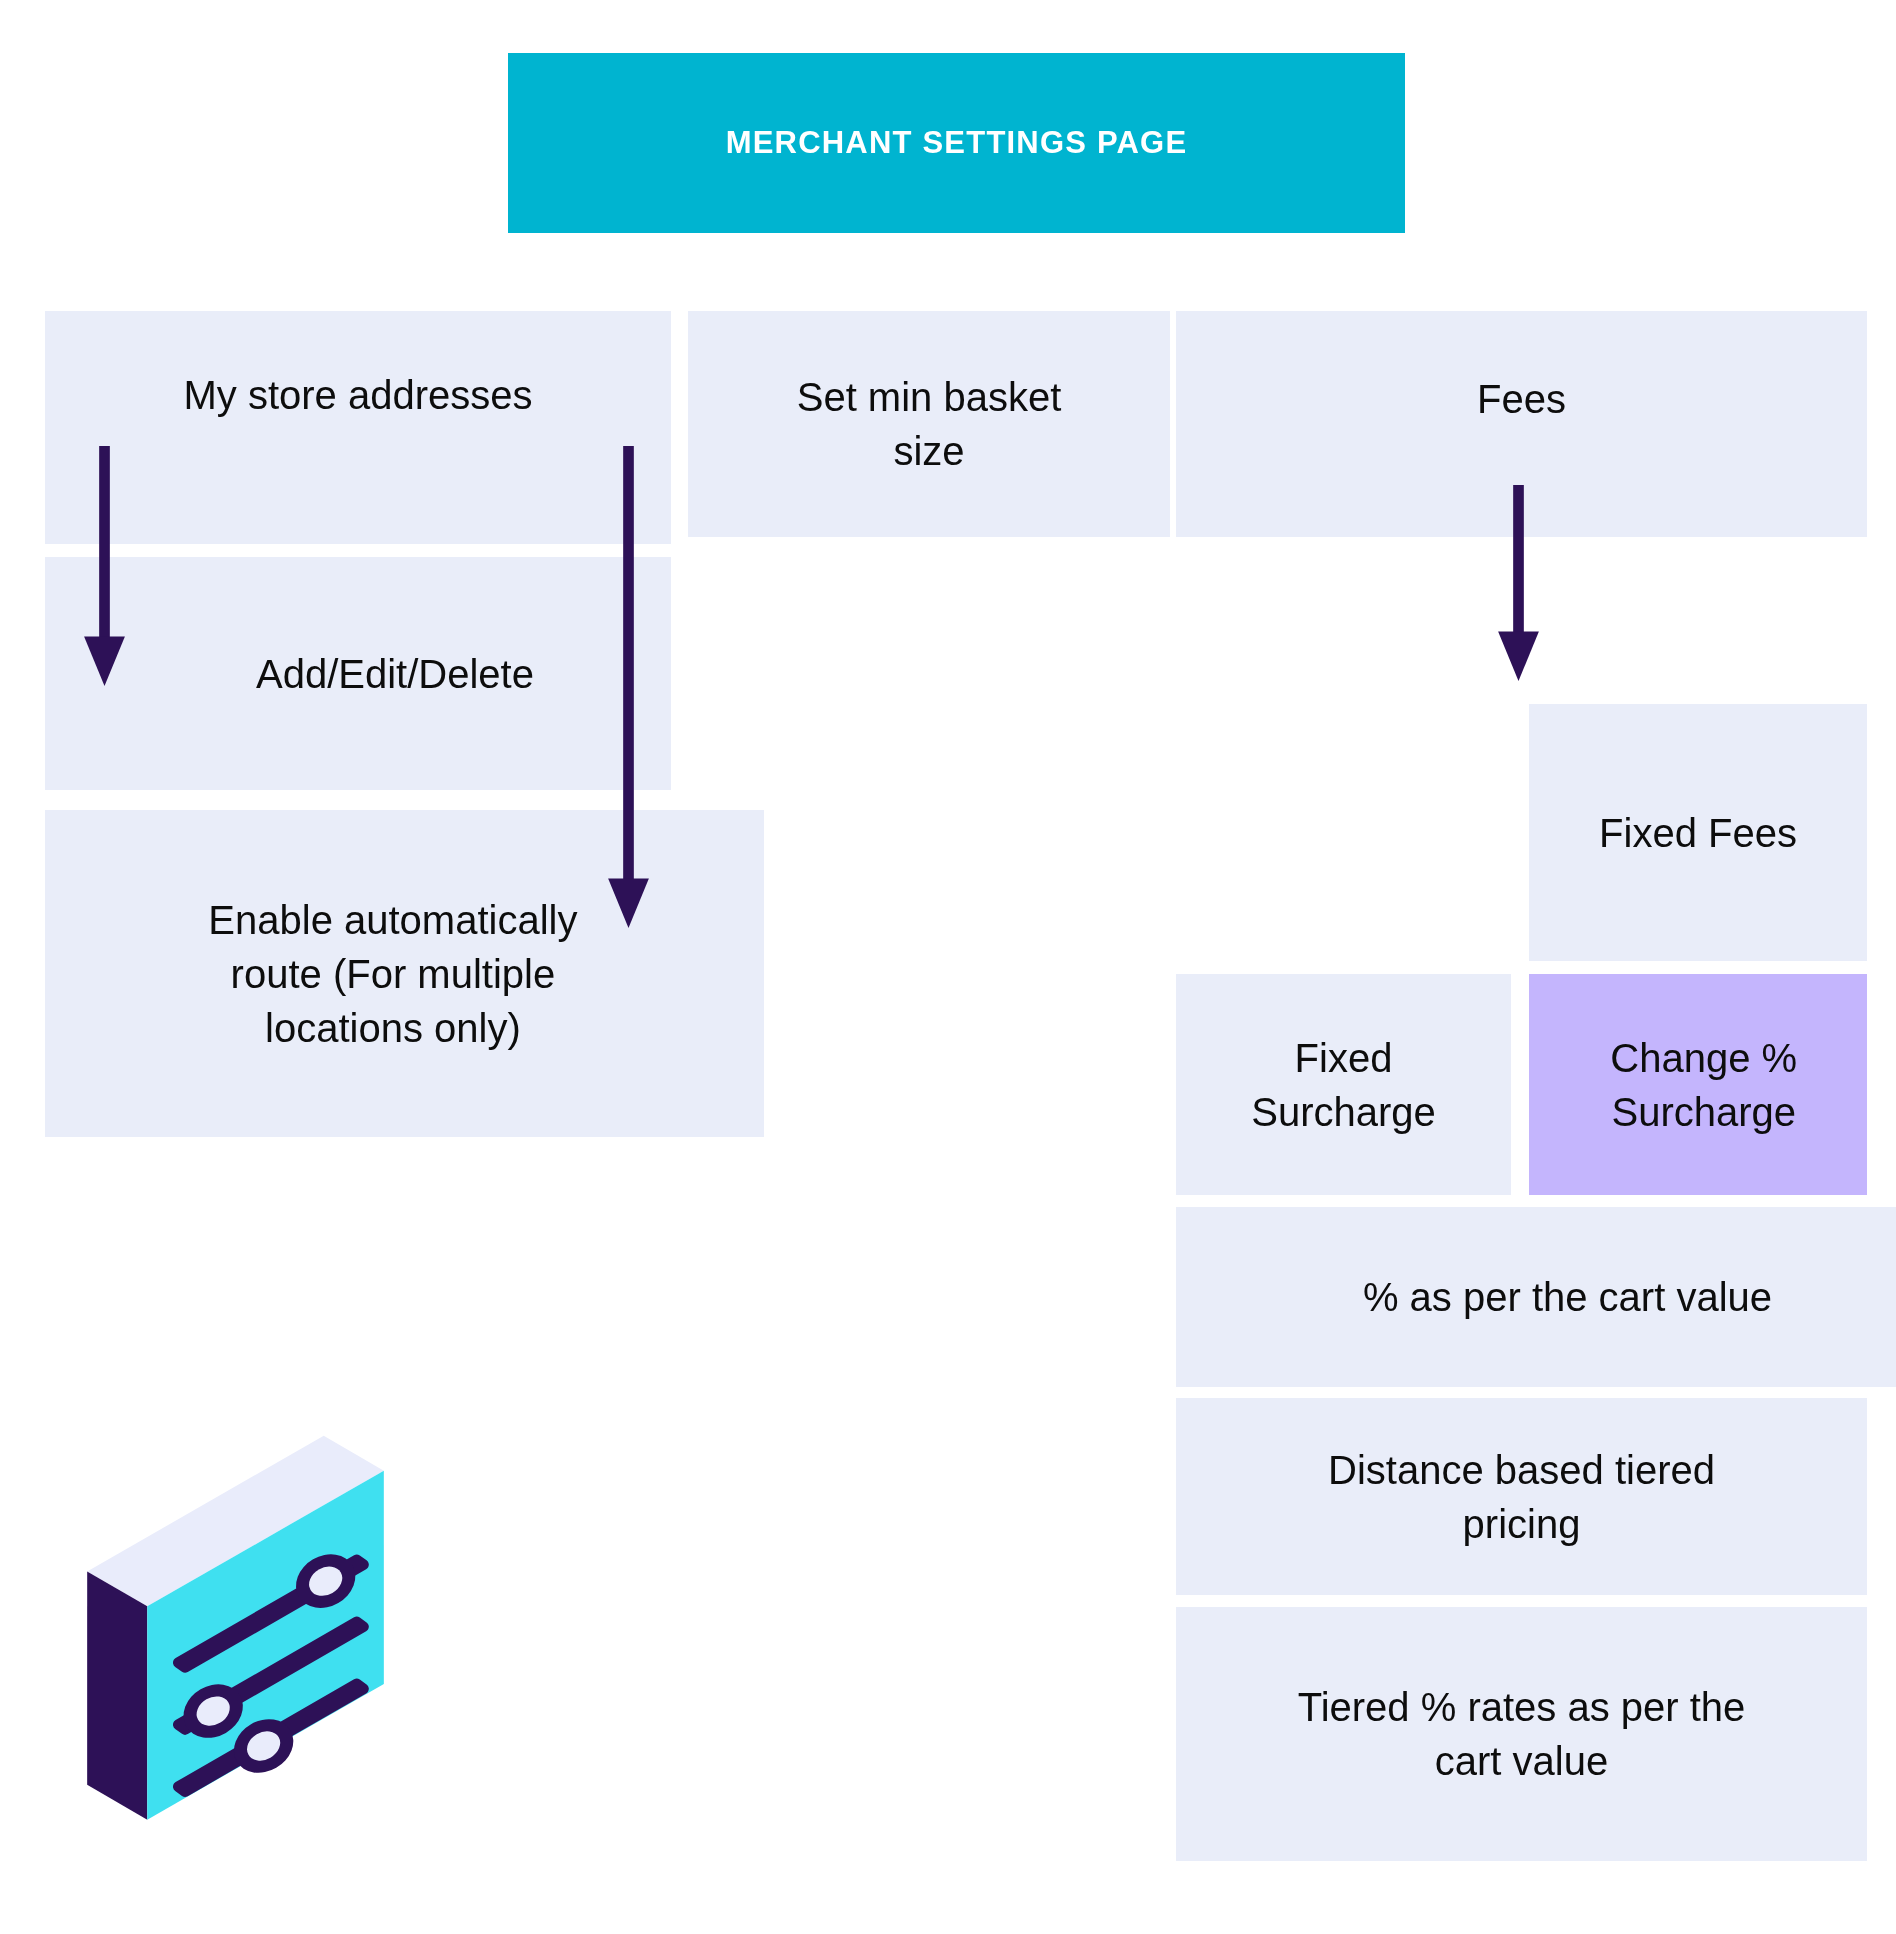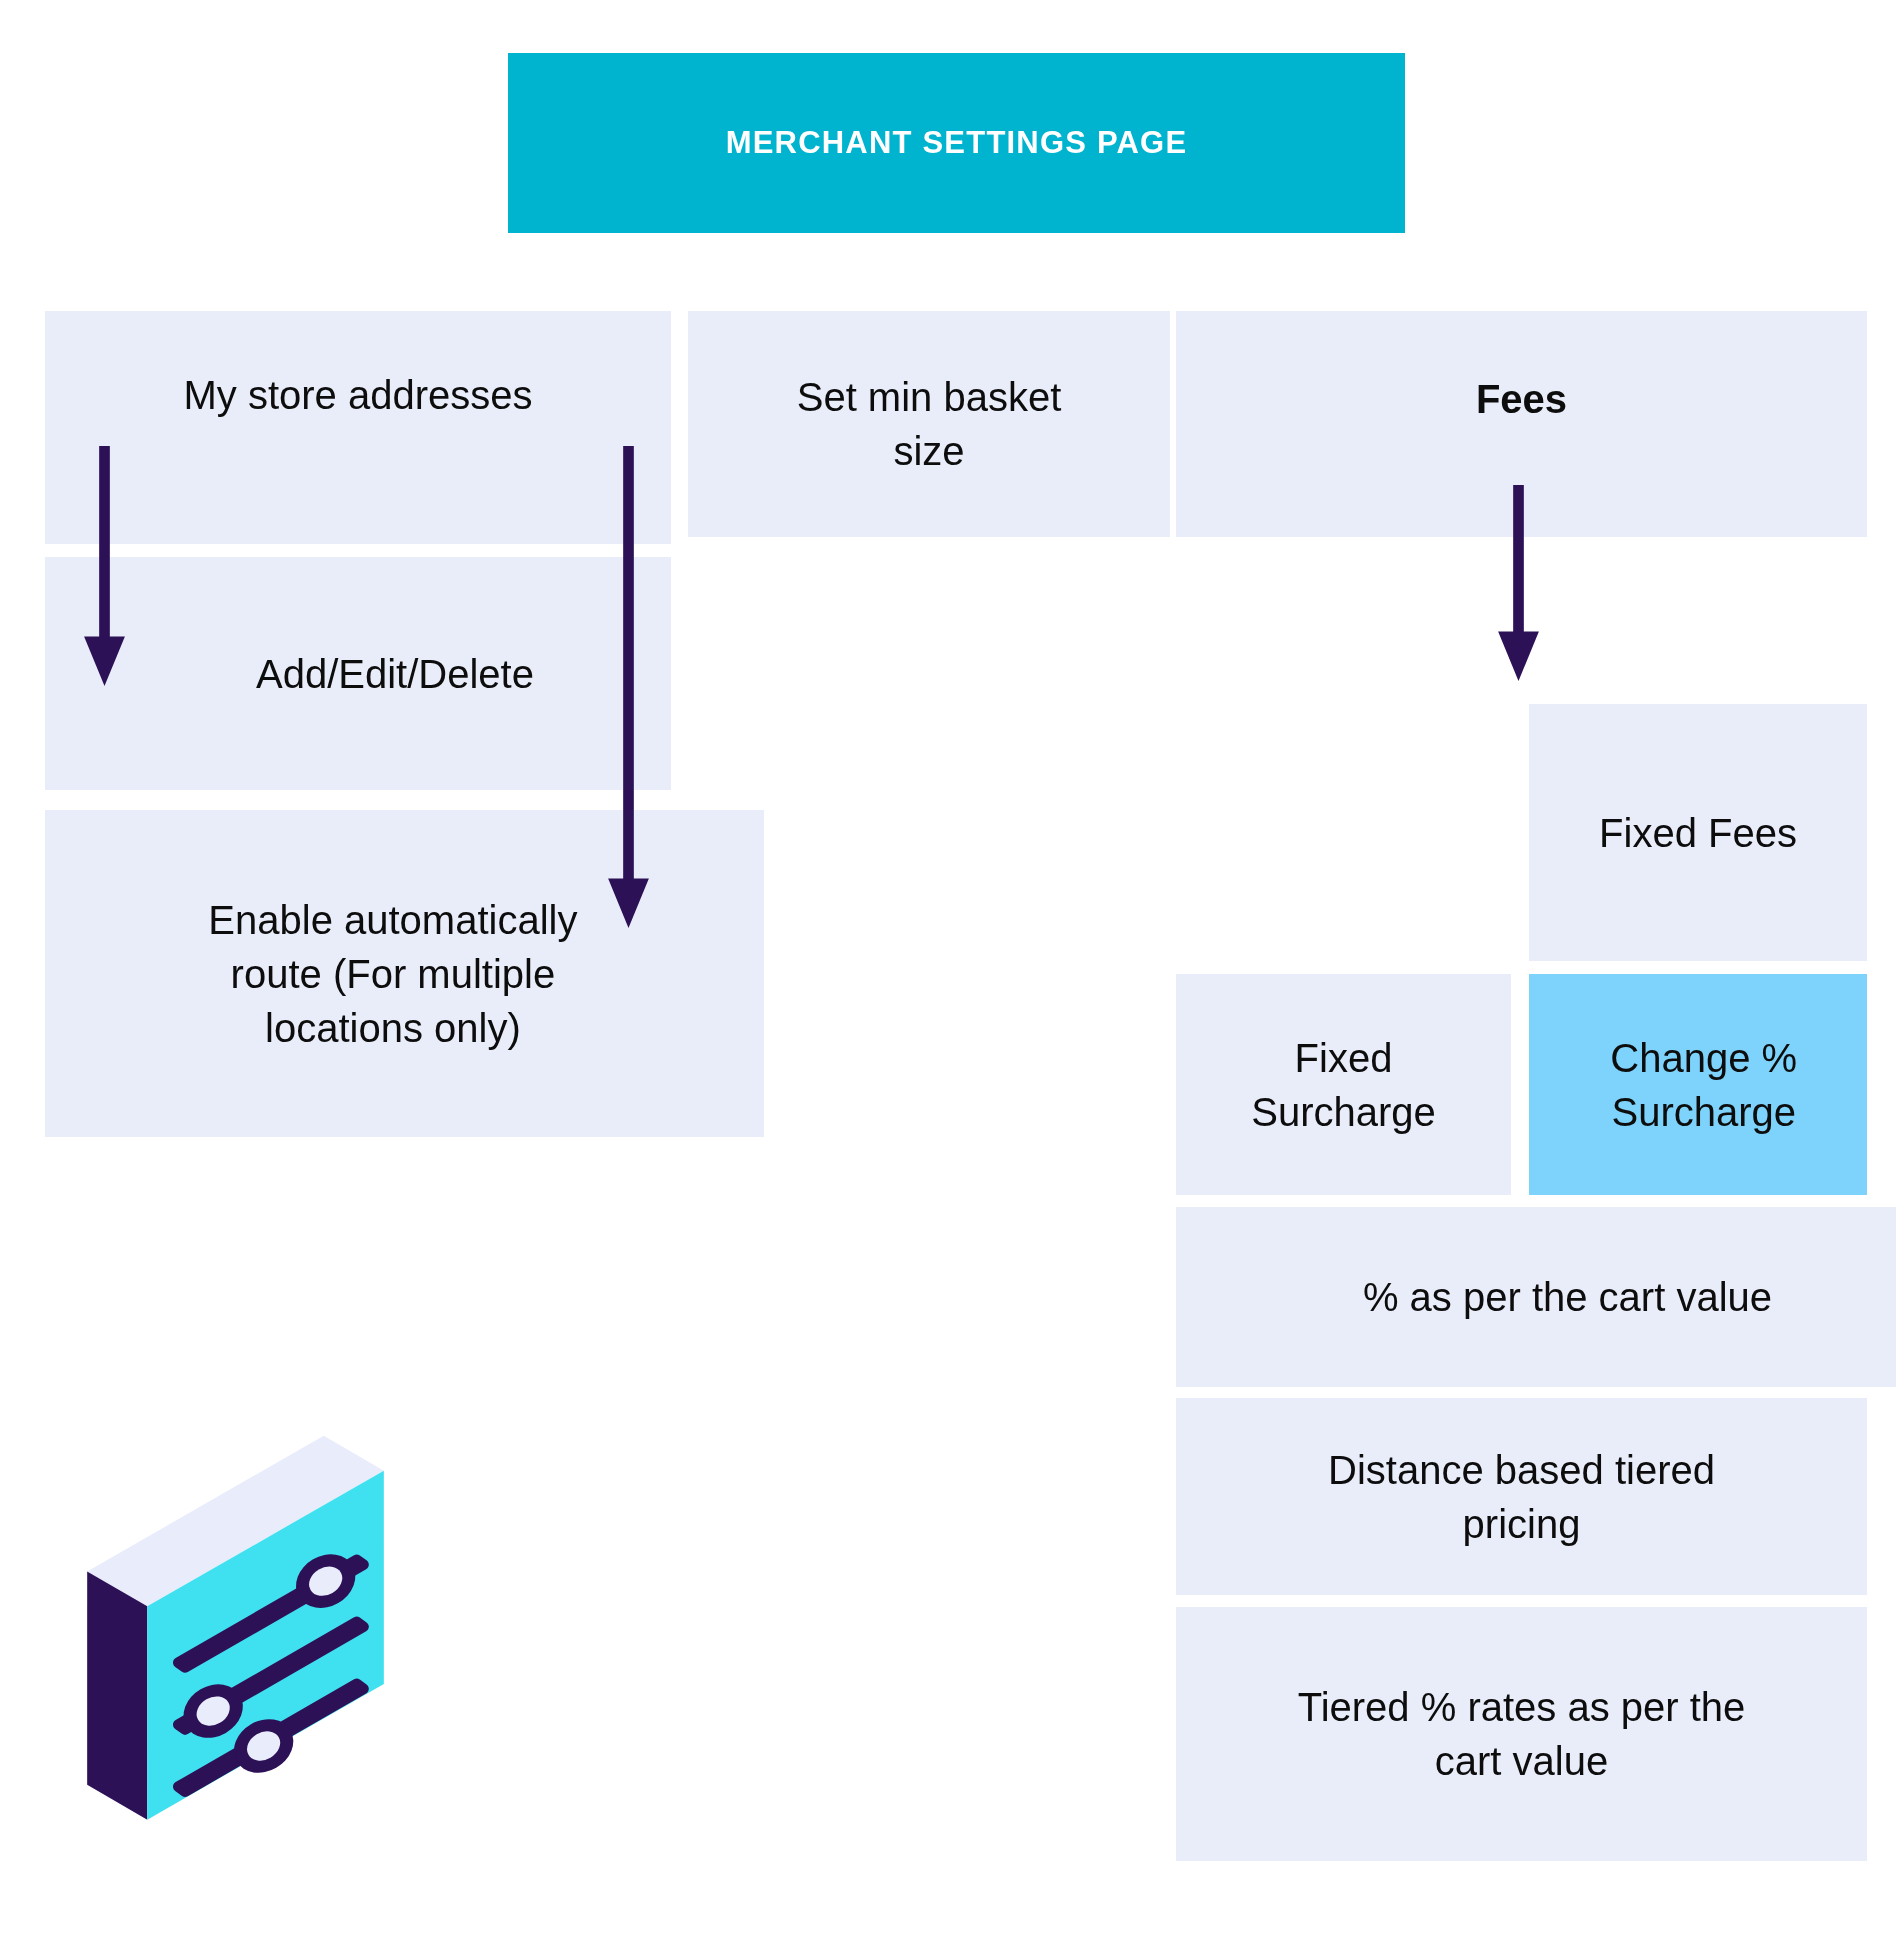--- a/index.html
+++ b/index.html
@@ -107,35 +107,35 @@
     <div class="box-label" style="color: rgb(13, 13, 13);">Enable automatically
 route (For multiple
 locations only)</div>
   </div>
 
   <div class="box" id="box-min-basket" style="background: rgb(233, 237, 249);">
     <div class="box-label" style="color: rgb(13, 13, 13);">Set min basket
 size</div>
   </div>
 
-  <div class="box" id="box-fees" style="background: rgb(233, 237, 249); font-weight: bold;">
+  <div class="box" id="box-fees" style="background: rgb(233, 237, 249);">
     <div class="box-label" style="color: rgb(13, 13, 13);">Fees</div>
   </div>
 
 
   <div class="box" id="box-fixed-fees" style="background: rgb(233, 237, 249);">
     <div class="box-label" style="color: rgb(13, 13, 13);">Fixed Fees</div>
   </div>
 
   <div class="box" id="box-fixed-surcharge" style="background: rgb(233, 237, 249);">
     <div class="box-label" style="color: rgb(13, 13, 13);">Fixed
 Surcharge</div>
   </div>
 
-  <div class="box" id="box-change-surcharge" style="background: #7dd3fc; padding-left: 29px;">
+  <div class="box" id="box-change-surcharge" style="background: #c4b5fd; padding-left: 29px;">
     <div class="box-label" style="color: rgb(13, 13, 13);">Change %
 Surcharge</div>
   </div>
 
   <div class="box" id="box-pct-cart" style="background: rgb(233, 237, 249);">
     <div class="box-label" style="color: rgb(13, 13, 13);">% as per the cart value</div>
   </div>
 
   <div class="box" id="box-distance" style="background: rgb(233, 237, 249);">
     <div class="box-label" style="color: rgb(13, 13, 13);">Distance based tiered

